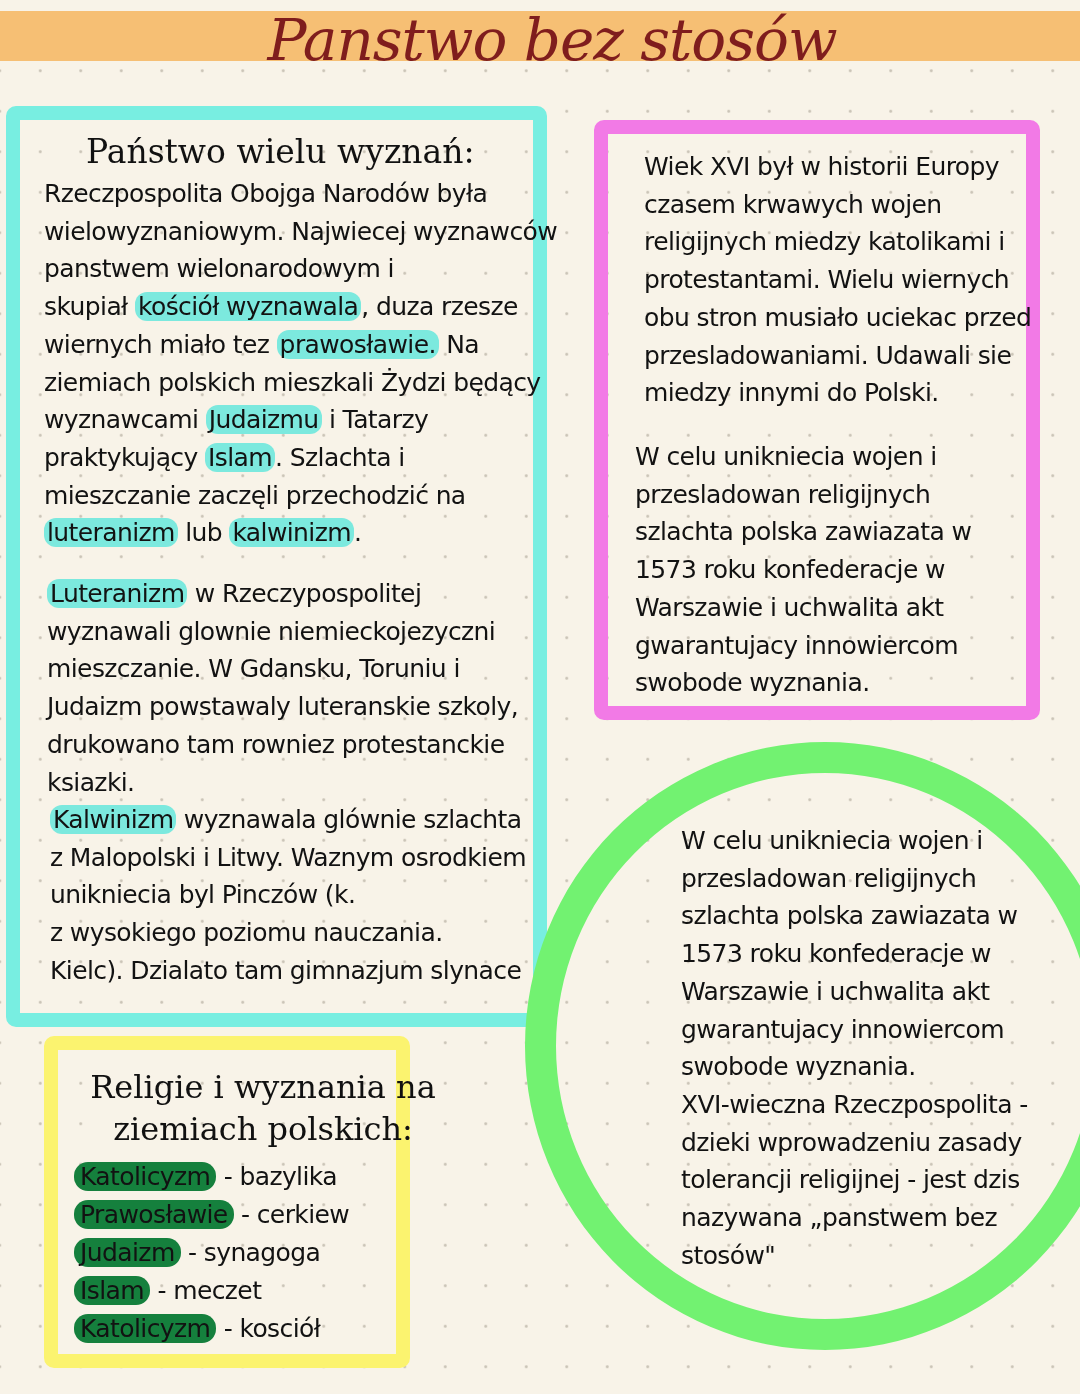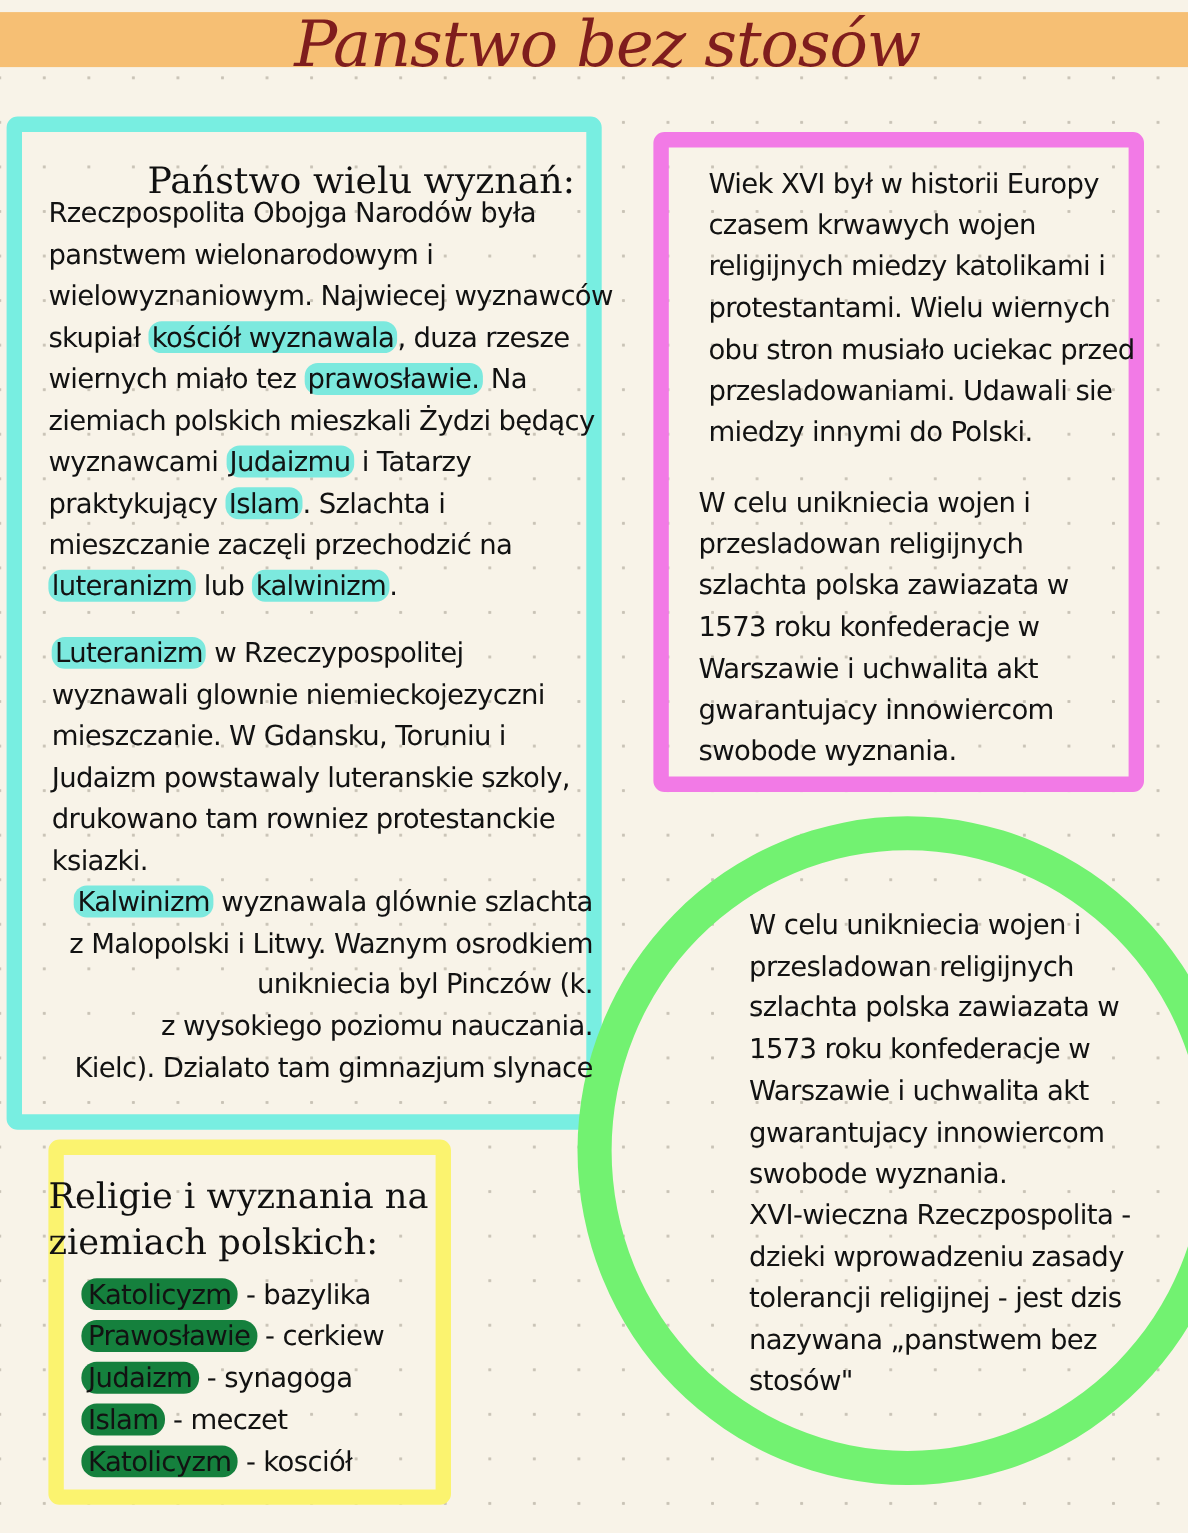--- a/index.html
+++ b/index.html
@@ -48,45 +48,45 @@
 <body>
 
 <div class="title-band"></div>
 <div class="page-title">Panstwo bez stosów</div>
 
 <div class="box box-cyan"></div>
 <div class="box box-pink"></div>
 <div class="box box-yellow"></div>
 <div class="circle"></div>
 
-<div class="heading" style="left:86px; top:144px;margin-left:48px;">Państwo wielu wyznań:</div>
+<div class="heading" style="left:86px; top:132px;">Państwo wielu wyznań:</div>
 
 <div class="hand" style="left:44px; top:175px;">
   <span class="line">Rzeczpospolita Obojga Narodów była</span>
+  <span class="line">wielowyznaniowym. Najwiecej wyznawców</span>
   <span class="line">panstwem wielonarodowym i</span>
-  <span class="line">wielowyznaniowym. Najwiecej wyznawców</span>
   <span class="line"><span>skupiał </span><span class="hl-cyan">kościół wyznawala</span><span>, duza rzesze</span></span>
   <span class="line"><span>wiernych miało tez </span><span class="hl-cyan">prawosławie.</span><span> Na</span></span>
   <span class="line">ziemiach polskich mieszkali Żydzi będący</span>
   <span class="line"><span>wyznawcami </span><span class="hl-cyan">Judaizmu</span><span> i Tatarzy</span></span>
   <span class="line"><span>praktykujący </span><span class="hl-cyan">Islam</span><span>. Szlachta i</span></span>
   <span class="line">mieszczanie zaczęli przechodzić na</span>
   <span class="line"><span class="hl-cyan">luteranizm</span><span> lub </span><span class="hl-cyan">kalwinizm</span><span>.</span></span>
 </div>
 
 <div class="hand" style="left:47px; top:575px;">
   <span class="line"><span class="hl-cyan">Luteranizm</span><span> w Rzeczypospolitej</span></span>
   <span class="line">wyznawali glownie niemieckojezyczni</span>
   <span class="line">mieszczanie. W Gdansku, Toruniu i</span>
   <span class="line">Judaizm powstawaly luteranskie szkoly,</span>
   <span class="line">drukowano tam rowniez protestanckie</span>
   <span class="line">ksiazki.</span>
 </div>
 
-<div class="hand" style="left:63px; top:801px;text-align:right;">
+<div class="hand" style="left:50px; top:801px;">
   <span class="line"><span class="hl-cyan">Kalwinizm</span><span> wyznawala glównie szlachta</span></span>
   <span class="line">z Malopolski i Litwy. Waznym osrodkiem</span>
   <span class="line">unikniecia byl Pinczów (k.</span>
   <span class="line">z wysokiego poziomu nauczania.</span>
   <span class="line">Kielc). Dzialato tam gimnazjum slynace</span>
 </div>
 
 <div class="hand" style="left:644px; top:148px;">
   <span class="line">Wiek XVI był w historii Europy</span>
   <span class="line">czasem krwawych wojen</span>
@@ -115,21 +115,21 @@
   <span class="line">Warszawie i uchwalita akt</span>
   <span class="line">gwarantujacy innowiercom</span>
   <span class="line">swobode wyznania.</span>
   <span class="line">XVI-wieczna Rzeczpospolita -</span>
   <span class="line">dzieki wprowadzeniu zasady</span>
   <span class="line">tolerancji religijnej - jest dzis</span>
   <span class="line">nazywana „panstwem bez</span>
   <span class="line">stosów"</span>
 </div>
 
-<div class="heading" style="left:44px; top:1066px; width:438px; text-align:left; line-height:42px; font-size:32px;">
+<div class="heading" style="left:44px; top:1066px; width:438px; text-align:center; line-height:42px; font-size:32px;">
   <span class="line">Religie i wyznania na</span>
   <span class="line">ziemiach polskich:</span>
 </div>
 
 <div class="hand" style="left:74px; top:1158px; line-height:38px;">
   <span class="line"><span class="hl-orange">Katolicyzm</span><span> - bazylika</span></span>
   <span class="line"><span class="hl-orange">Prawosławie</span><span> - cerkiew</span></span>
   <span class="line"><span class="hl-orange">Judaizm</span><span> - synagoga</span></span>
   <span class="line"><span class="hl-orange">Islam</span><span> - meczet</span></span>
   <span class="line"><span class="hl-orange">Katolicyzm</span><span> - kosciół</span></span>

